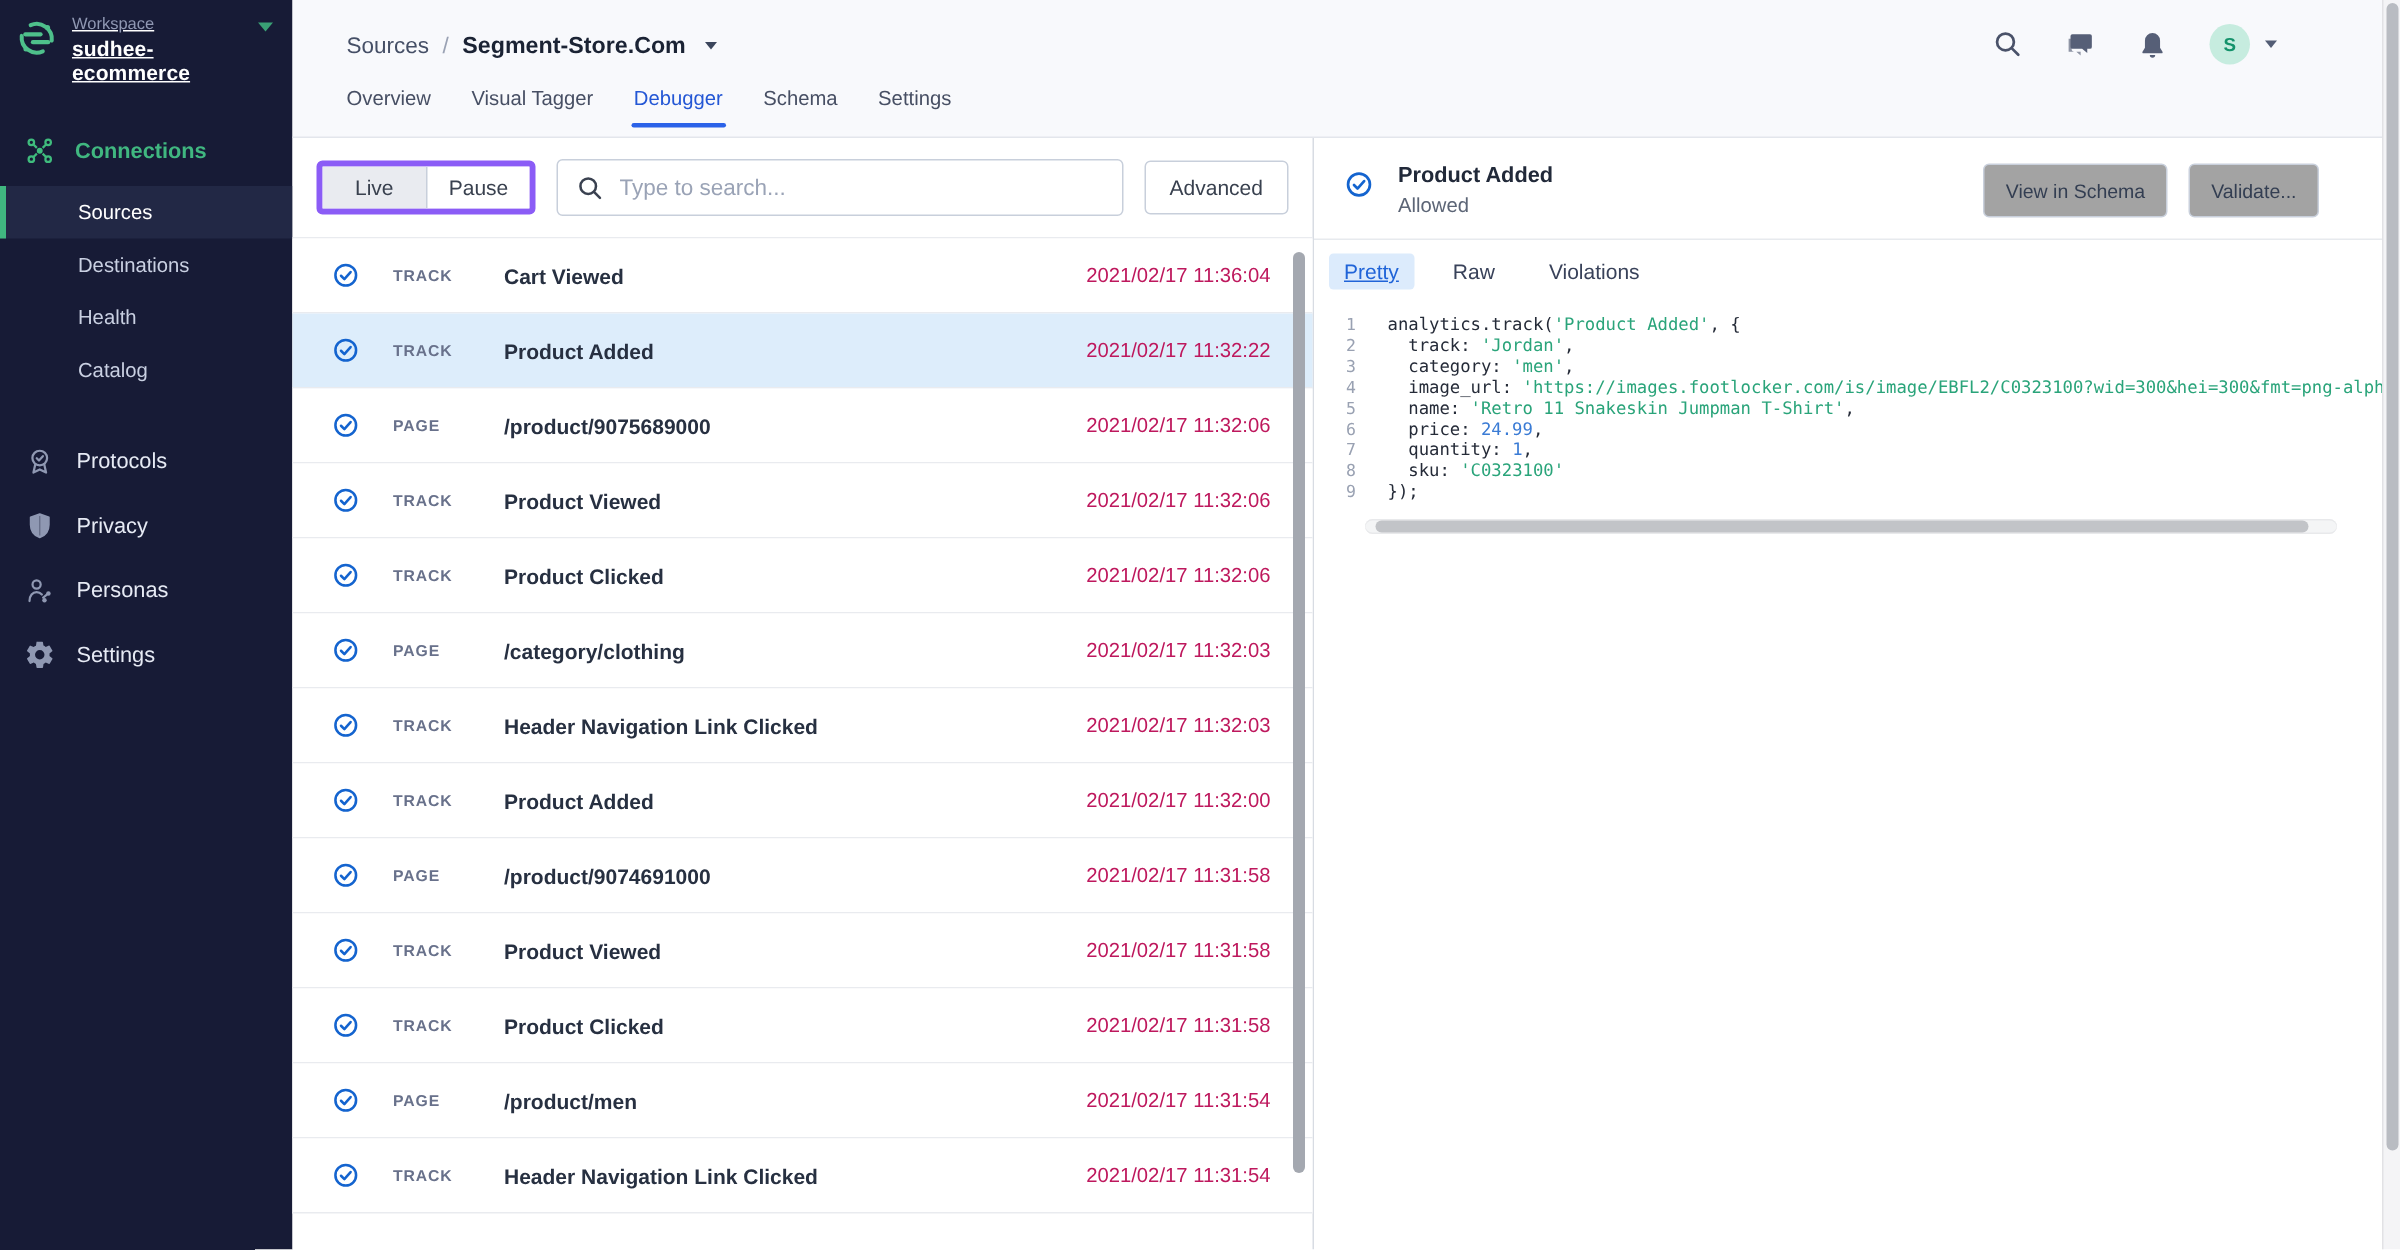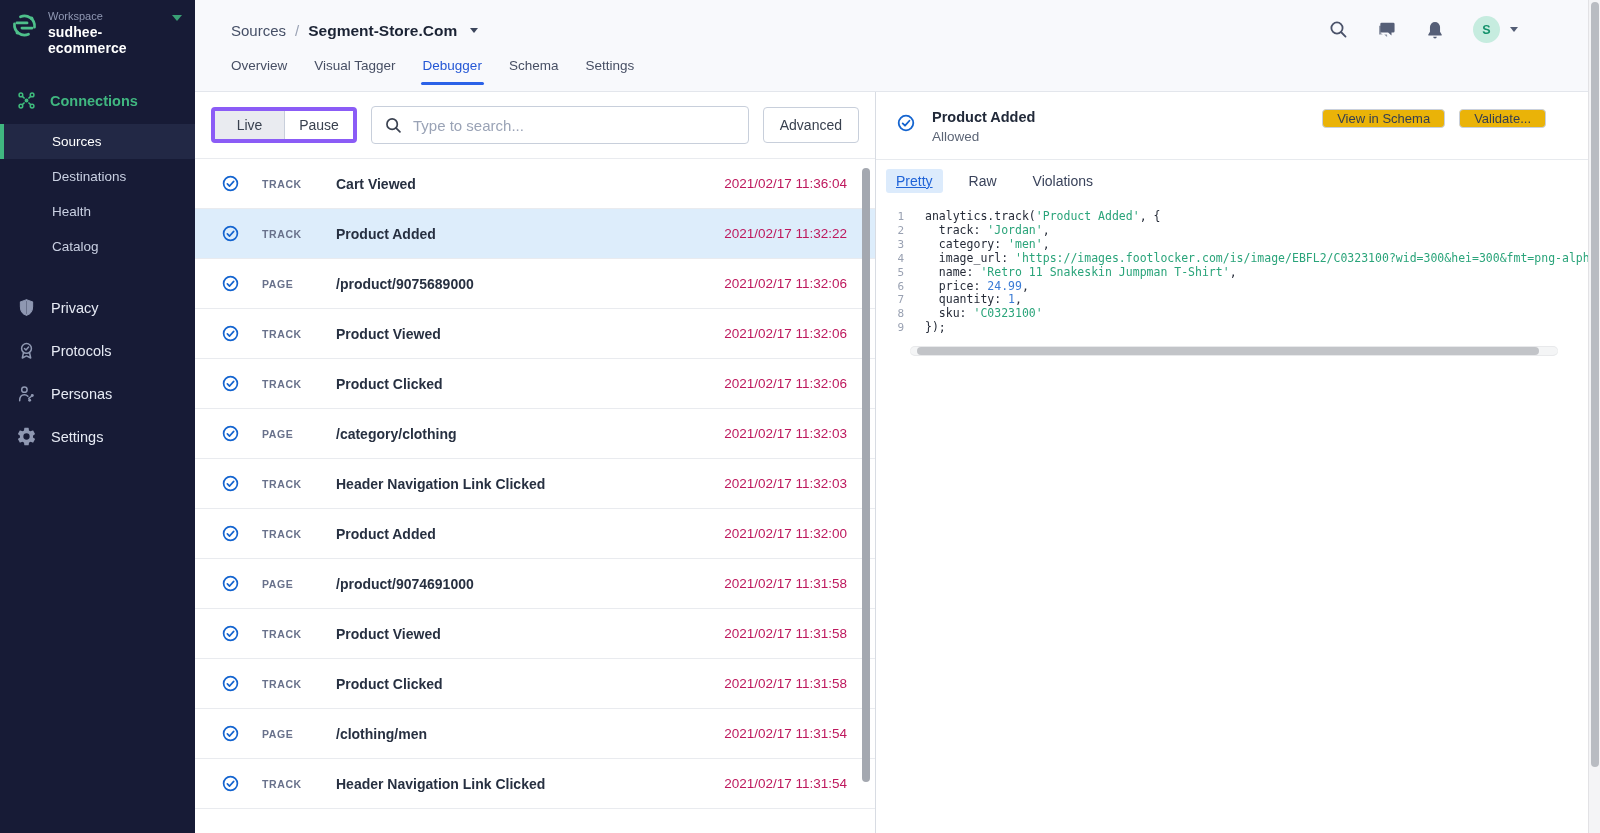--- a/index.html
+++ b/index.html
@@ -2,21 +2,21 @@
 <html style="--sidebar-bg: #171b36; --accent-green: #40b780; --accent-blue: #2457d5; --selected-row-bg: #ddedfb; --active-tab-pill-bg: #dcebfc; --badge-blue: #1464cf; --code-string: #2aa47a; --code-number: #3a7bd5;"><head>
 <meta charset="utf-8">
 <style>
   * { box-sizing: border-box; margin: 0; padding: 0; }
   html,body { width:1600px; height:833px; overflow:hidden; background:#fff;
               font-family:"Liberation Sans", sans-serif; }
   .app { position:relative; display:flex; width:1600px; height:833px; }
 
   
   .sidebar { width:195px; flex-shrink:0; background:var(--sidebar-bg,#171b36); color:#fff; }
-  .ws { position:relative; display:flex; gap:10px; padding:10px 14px 12px 11px; align-items:flex-start; }
+  .ws { position:relative; display:flex; gap:10px; padding:10px 14px 12px 11px; align-items:flex-start;text-decoration:underline; }
   .ws svg { width:27px; height:27px; margin-top:2px; }
   .ws-label { font-size:11px; color:#9098b3; }
   .ws-name { font-size:14px; font-weight:700; color:#fff; margin-top:2px; letter-spacing:.1px; }
   .ws-caret { position:absolute; right:13px; top:15px; width:0; height:0;
               border-left:5px solid transparent; border-right:5px solid transparent;
               border-top:6px solid var(--accent-green,#40b780); opacity:.85; }
   .nav-connections { display:flex; align-items:center; gap:13px; padding:14px 16px 13px 16px;
                      margin-top:8px; color:var(--accent-green,#40b780); font-weight:700; font-size:14.5px; }
   .nav-connections svg { width:21px; height:21px; }
   .sub-item { position:relative; display:flex; align-items:center; height:35px;
@@ -81,22 +81,22 @@
 
   
   .detail-panel { flex:1; background:#fff; min-width:0; }
   .detail-header { display:flex; align-items:flex-start; padding:17px 54px 0 21px; height:68px;
                    border-bottom:1px solid #e7eaee; }
   .detail-badge { width:18px; height:18px; margin:5px 17px 0 0; flex-shrink:0; }
   .detail-badge svg { width:18px; height:18px; display:block; }
   .detail-title { font-size:14.5px; font-weight:700; color:#212939; }
   .detail-status { font-size:13.5px; color:#5c6576; margin-top:4px; }
   .detail-actions { margin-left:auto; display:flex; gap:14px; }
-  .action-btn { height:19px; padding:0 14px; display:flex; align-items:center; border:1px solid #c9d0dc;
-                border-radius:4px; background:#eab308; font-size:13px; color:#333e52; cursor:pointer; white-space:nowrap; }
+  .action-btn { height:36px; padding:0 14px; display:flex; align-items:center; border:1px solid #c9d0dc;
+                border-radius:4px; background:#a3a3a3; font-size:13px; color:#333e52; cursor:pointer; white-space:nowrap; }
   .detail-tabs { display:flex; align-items:center; gap:16px; padding:9px 10px 8px 10px; }
   .dtab { font-size:14px; color:#39425a; padding:4px 10px; border-radius:3px; cursor:pointer; }
   .dtab.active { background:var(--active-tab-pill-bg,#dcebfc); color:#2064d8;text-decoration:underline; }
   .code { font-family:"DejaVu Sans Mono", monospace; font-size:11.5px; line-height:13.9px;
           padding:9px 0 5px 12px; overflow:hidden; }
   .code-line { display:flex; white-space:pre; }
   .line-no { width:16px; text-align:right; flex-shrink:0; color:#99a1b2; font-size:11px; }
   .line-src { padding-left:21px; white-space:pre; }
   .tk-p { color:#252b38; }
   .tk-s { color:var(--code-string,#2aa47a); }
@@ -162,34 +162,34 @@
           <span>Health</span>
         </div>
         <div class="sub-item">
           <span>Catalog</span>
         </div>
       </div>
 
     <div class="main-items">
       <div class="main-item">
         <svg viewBox="0 0 24 24">
-          <path d="M12 3 L19 5.6 V11.2 C19 16.1 15.9 19.6 12 21 C8.1 19.6 5 16.1 5 11.2 V5.6 Z" fill="#8f98b2" stroke="#8f98b2" stroke-width="1.2" stroke-linejoin="round"></path>
-          <path d="M12 4.6 V19.4" stroke="#171b36" stroke-width="1" opacity="0.35"></path>
-        </svg>
-        <span>Privacy</span>
-      </div>
-      <div class="main-item">
-        <svg viewBox="0 0 24 24">
           <g stroke="#8f98b2" stroke-width="1.7" fill="none" stroke-linecap="round" stroke-linejoin="round">
             <circle cx="12" cy="9.6" r="5.6"></circle>
             <path d="M9.7 9.7 L11.4 11.4 L14.4 8.1"></path>
             <path d="M8.6 14.3 L7.2 20.6 L12 18.2 L16.8 20.6 L15.4 14.3"></path>
           </g>
         </svg>
         <span>Protocols</span>
+      </div>
+      <div class="main-item">
+        <svg viewBox="0 0 24 24">
+          <path d="M12 3 L19 5.6 V11.2 C19 16.1 15.9 19.6 12 21 C8.1 19.6 5 16.1 5 11.2 V5.6 Z" fill="#8f98b2" stroke="#8f98b2" stroke-width="1.2" stroke-linejoin="round"></path>
+          <path d="M12 4.6 V19.4" stroke="#171b36" stroke-width="1" opacity="0.35"></path>
+        </svg>
+        <span>Privacy</span>
       </div>
       <div class="main-item">
         <svg viewBox="0 0 24 24">
           <g stroke="#8f98b2" stroke-width="1.7" fill="none" stroke-linecap="round">
             <circle cx="9.6" cy="7.6" r="3.1"></circle>
             <path d="M4.2 20.2 C4.2 15.9 6.6 13.4 9.6 13.4 C11.2 13.4 12.6 14.1 13.6 15.2"></path>
             <line x1="14.6" y1="17.6" x2="17.4" y2="15.4"></line>
           </g>
           <circle cx="18.6" cy="14.4" r="1.7" fill="#8f98b2"></circle>
           <circle cx="15.6" cy="19.6" r="1.7" fill="#8f98b2"></circle>
@@ -383,21 +383,21 @@
               <span class="row-time">2021/02/17 11:31:58</span>
             </div>
             <div class="row">
               <span class="row-badge">
                 <svg viewBox="0 0 20 20">
                   <circle cx="10" cy="10" r="8.1" fill="none" stroke="#1464cf" stroke-width="2"></circle>
                   <path d="M6.3 10.4 L8.9 13 L13.8 7.5" fill="none" stroke="#1464cf" stroke-width="2" stroke-linecap="round" stroke-linejoin="round"></path>
                 </svg>
               </span>
               <span class="row-type">PAGE</span>
-              <span class="row-name">/clothing/men</span>
+              <span class="row-name">/product/men</span>
               <span class="row-time">2021/02/17 11:31:54</span>
             </div>
             <div class="row">
               <span class="row-badge">
                 <svg viewBox="0 0 20 20">
                   <circle cx="10" cy="10" r="8.1" fill="none" stroke="#1464cf" stroke-width="2"></circle>
                   <path d="M6.3 10.4 L8.9 13 L13.8 7.5" fill="none" stroke="#1464cf" stroke-width="2" stroke-linecap="round" stroke-linejoin="round"></path>
                 </svg>
               </span>
               <span class="row-type">TRACK</span>

